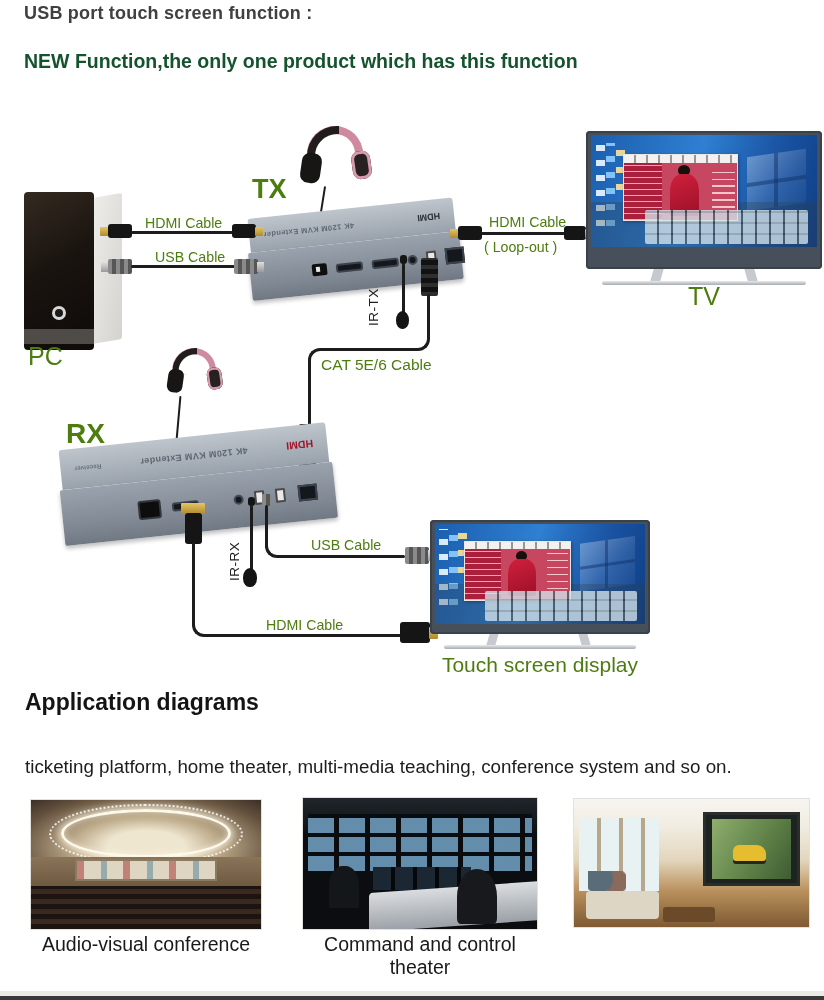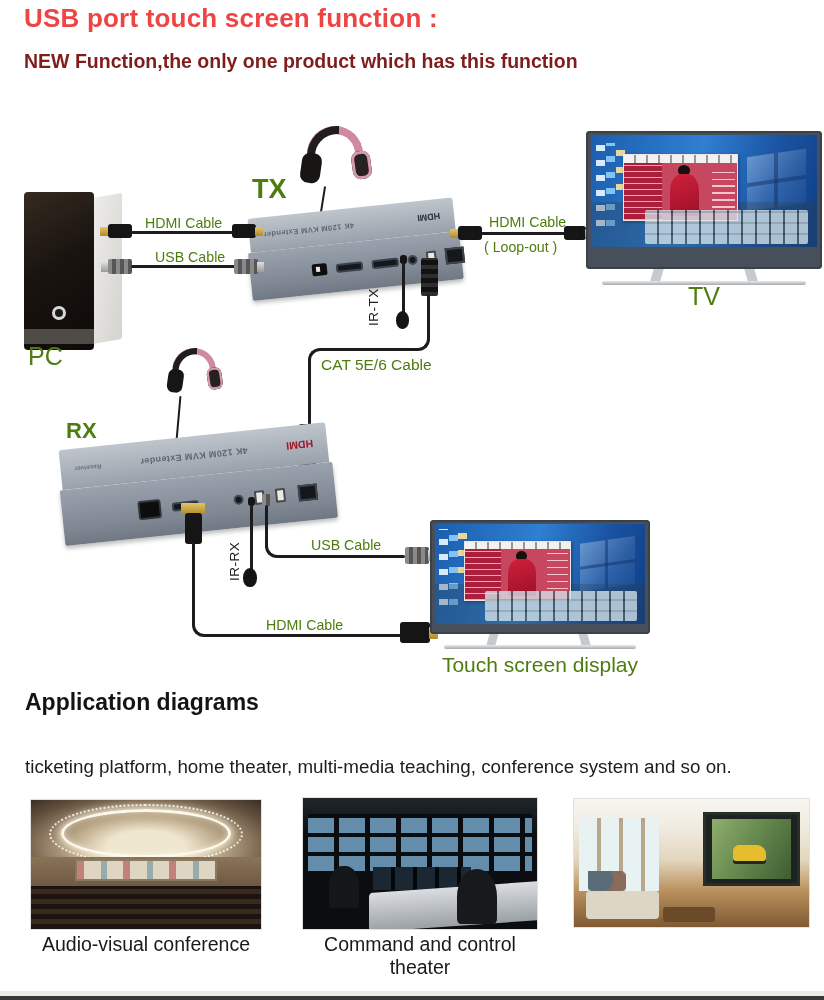--- a/index.html
+++ b/index.html
@@ -5,22 +5,22 @@
   * { margin:0; padding:0; box-sizing:border-box; }
   html,body { background:#fff; }
   .canvas { position:relative; width:824px; height:1000px; background:#ffffff;
             font-family:"Liberation Sans", sans-serif; overflow:hidden; }
   .abs { position:absolute; }
   .lbl { position:absolute; color:#4d7c0f; white-space:nowrap; }
   .vlabel { position:absolute; writing-mode:vertical-rl; transform:rotate(180deg);
             font-size:13.5px; color:#1d1d1d; letter-spacing:.5px; }
 
   
-  .title { font-size:26px; font-weight:700; color:#ef4444; letter-spacing:.2px; }
-  .subtitle { font-size:19.5px; font-weight:700; color:#7f1d1d; }
+  .title { font-size:18px; font-weight:700; color:#404040; letter-spacing:.2px; }
+  .subtitle { font-size:19.5px; font-weight:700; color:#14532d; }
 
   
   .pc-side { position:absolute; left:62px; top:4px; width:36px; height:146px;
              background:linear-gradient(100deg,#f1f0ee,#d5d3cf); transform:skewY(-10deg); border-radius:2px; }
   .pc-front { position:absolute; left:0; top:0; width:70px; height:158px;
               background:linear-gradient(150deg,#342a20 0%,#1a1410 45%,#0e0a08 100%); border-radius:4px; }
   .pc-strip { position:absolute; left:0; bottom:6px; width:70px; height:15px; background:#4f4b47; }
   .pc-power { position:absolute; left:28px; bottom:30px; width:14px; height:14px; border-radius:50%;
               background:#1a1a1a; border:3px solid #d8d8d8; }
 
@@ -251,21 +251,21 @@
   <div class="lbl" style="left:688px;top:282px;font-size:25px;">TV</div>
 
   <div class="abs" style="left:166px;top:348px;width:74px;height:64px;transform:scale(.78);transform-origin:top left;">
     <div class="hs-band"></div>
     <div class="hs-bandl"></div>
     <div class="hs-cupl"></div>
     <div class="hs-cupr"></div>
   </div>
   <div class="cab" style="left:177px;top:396px;width:2px;height:56px;transform:rotate(5deg);"></div>
 
-  <div class="lbl" style="left:66px;top:418px;font-size:22px;font-weight:800;">RX</div>
+  <div class="lbl" style="left:66px;top:418px;font-size:28px;font-weight:800;">RX</div>
 
   <div class="ext" style="left:60px;top:430px;width:274px;height:112px;">
     <div class="ext-top" style="height:40px;">
       <span class="flip subtxt">Receiver</span>
       <span class="flip devtxt devtxt-lg">4K 120M KVM Extender</span>
       <span class="flip brand brand-red">HDMI</span>
     </div>
     <div class="ext-front" style="top:46px;height:56px;gap:11px;padding-left:76px;">
       <div class="port-pwr"></div>
       <div class="port-hdmi"></div>

